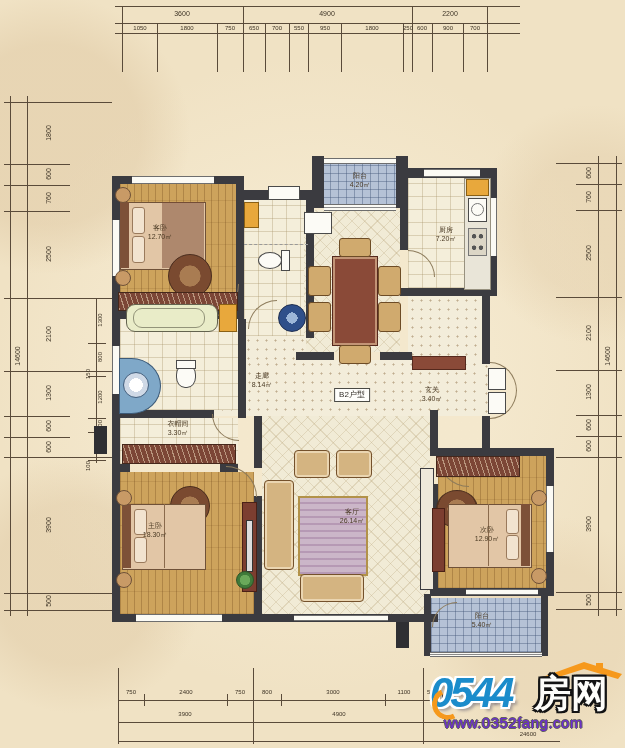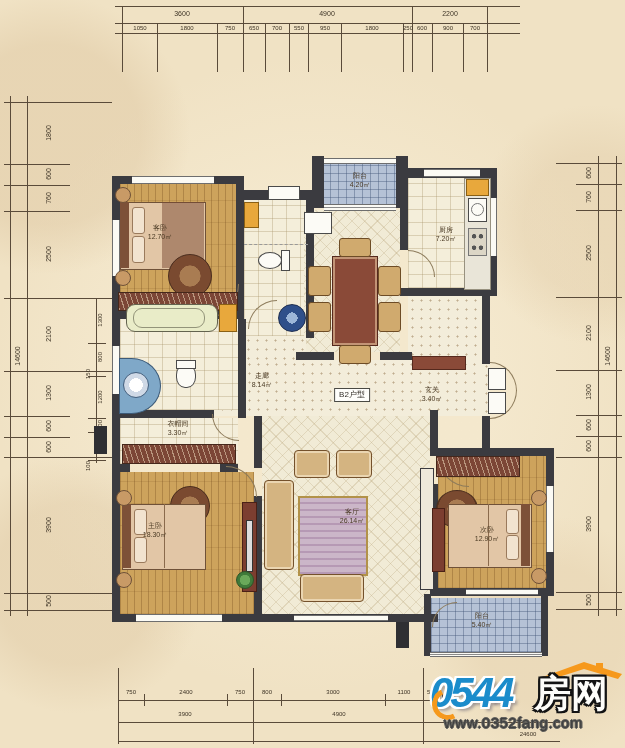--- a/index.html
+++ b/index.html
@@ -51,21 +51,21 @@
   .wht{position:absolute;background:#fcfbf6;border:1px solid #4a4a4a}
   .mk{position:absolute;background:#2f2f33}
   
   .rl{position:absolute;transform:translateX(-50%);text-align:center;font-size:7px;line-height:8.5px;color:#4a3a24;white-space:nowrap}
   .typebox{position:absolute;transform:translateX(-50%);border:1px solid #4a4a44;background:rgba(255,255,254,.9);font-size:8px;line-height:10px;padding:1px 4px;color:#35302a;white-space:nowrap}
   
   .logo-num{position:absolute;font-size:42px;line-height:42px;font-weight:bold;font-style:italic;letter-spacing:-3px;color:#1b8ccb;
     text-shadow:-2px 0 #fff,2px 0 #fff,0 -2px #fff,0 2px #fff,-2px -2px #fff,2px -2px #fff,-2px 2px #fff,2px 2px #fff,4px 4px 3px rgba(40,40,80,.35)}
   .logo-cn{position:absolute;font-size:37px;line-height:40px;font-weight:bold;color:#fdfdfa;
     text-shadow:-2px 0 #141414,2px 0 #141414,0 -2px #141414,0 2px #141414,-2px -2px #141414,2px -2px #141414,-2px 2px #141414,2px 2px #141414}
-  .logo-url{position:absolute;font-size:15px;letter-spacing:.5px;color:#404040;
+  .logo-url{position:absolute;font-size:15px;letter-spacing:.5px;color:#6d28d9;
     text-shadow:-1px 0 #63625e,1px 0 #63625e,0 -1px #63625e,0 1px #63625e}
   .crescent{position:absolute;width:22px;height:22px;border-radius:50%;border:5px solid transparent;
     border-left-color:#f6991c;border-bottom-color:#f6991c;transform:rotate(18deg)}
 </style>
 </head>
 <body>
 
 <div class="bgpat"></div>
 
 <div>

